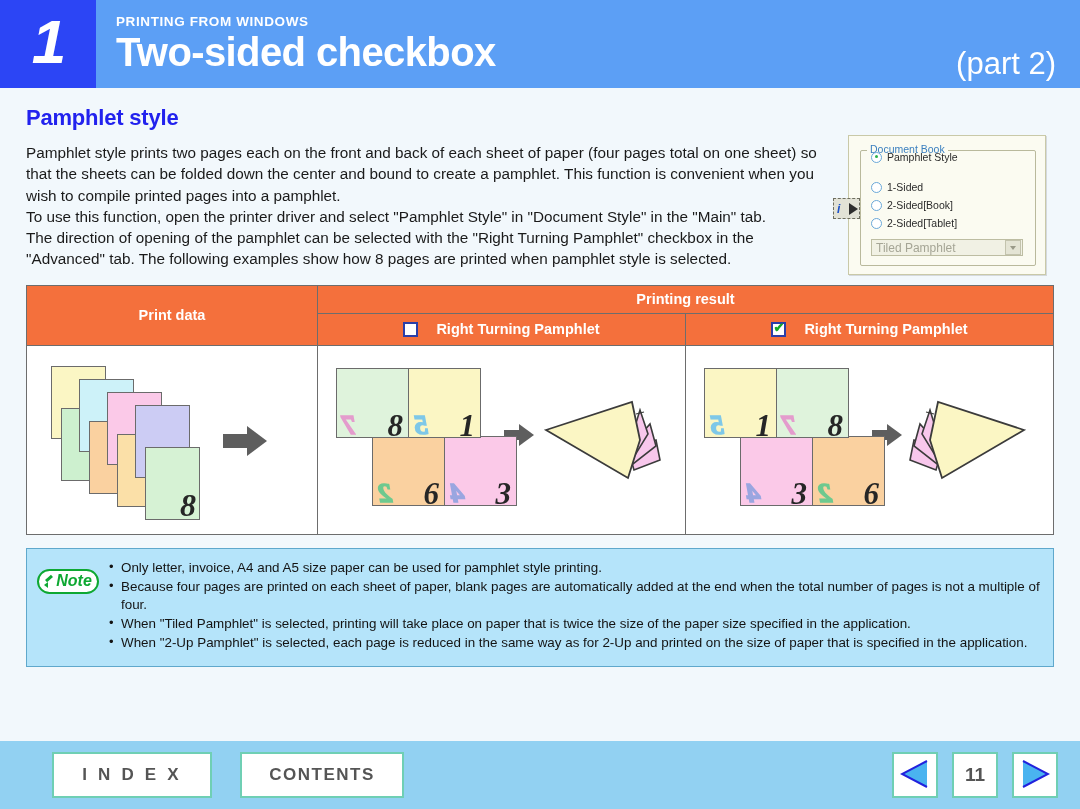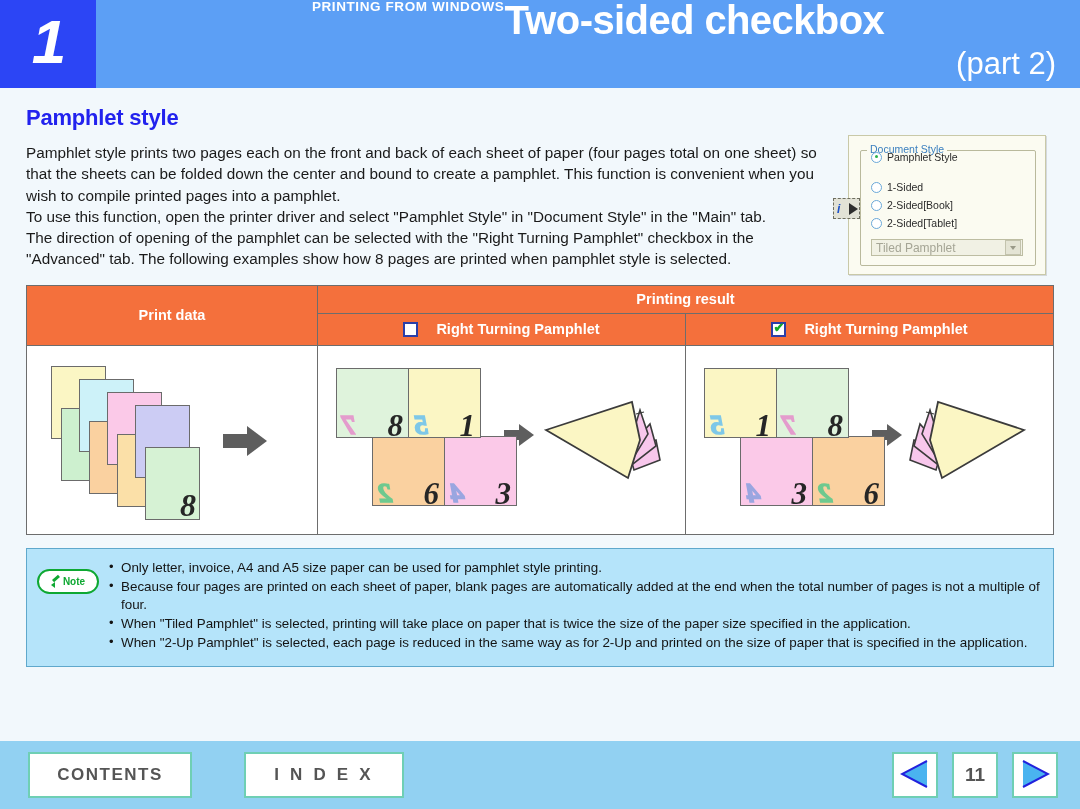--- a/index.html
+++ b/index.html
@@ -22,21 +22,21 @@
     background: #2c45f5;
     display: flex; align-items: center; justify-content: center;
   }
   .chapter-num {
     font-size: 62px; font-weight: bold; font-style: italic;
     color: #ffffff; line-height: 1; letter-spacing: -2px;
     transform: translateY(-2px);
   }
   .header-titles {
     flex: 1; padding-left: 20px; display: flex;
-    flex-direction: row; justify-content: center;
+    flex-direction: column; justify-content: center;
   }
   .header-kicker {
     font-size: 13.5px; font-weight: bold; color: #ffffff;
     letter-spacing: 0.6px; line-height: 1; margin-bottom: 4px;
   }
   .header-title {
     font-size: 40px; font-weight: bold; color: #ffffff;
     line-height: 1.02; letter-spacing: -0.6px;
   }
   .header-part {
@@ -251,21 +251,21 @@
     transform: rotate(-42deg);
   }
   .note-badge .pen::after {
     content: ''; position: absolute; left: 0px; top: 6px;
     width: 0; height: 0;
     border-top: 3px solid transparent;
     border-bottom: 3px solid transparent;
     border-right: 4px solid #0ea832;
   }
   .note-badge .note-word {
-    font-size: 10px; font-weight: bold; color: #0ea832;
+    font-size: 16px; font-weight: bold; font-style: italic; color: #0ea832;
   }
   .note-list { flex: 1; padding-left: 10px; }
   .note-item {
     position: relative; padding-left: 12px;
     font-size: 13.4px; color: #141414; line-height: 1.36;
     margin-bottom: 1px;
   }
   .note-item::before {
     content: '•'; position: absolute; left: 0; top: -1px;
     color: #141414; font-size: 13px;
@@ -318,21 +318,21 @@
   <div class="section-title">Pamphlet style</div>
 
   <div class="intro">
     <p>Pamphlet style prints two pages each on the front and back of each sheet of paper (four pages total on one sheet) so that the sheets can be folded down the center and bound to create a pamphlet. This function is convenient when you wish to compile printed pages into a pamphlet.</p>
     <p>To use this function, open the printer driver and select "Pamphlet Style" in "Document Style" in the "Main" tab.</p>
     <p>The direction of opening of the pamphlet can be selected with the "Right Turning Pamphlet" checkbox in the "Advanced" tab. The following examples show how 8 pages are printed when pamphlet style is selected.</p>
   </div>
 
   <div class="dialog">
     <div class="dialog-group">
-      <div class="dialog-legend">Document Style</div>
+      <div class="dialog-legend">Document Book</div>
 
       <div class="radio-row">
         <span class="radio"></span>
         <span>1-Sided</span>
       </div>
       <div class="radio-row">
         <span class="radio"></span>
         <span>2-Sided[Book]</span>
       </div>
       <div class="radio-row">
@@ -491,22 +491,22 @@
     <div class="note-list">
       <div class="note-item">Only letter, invoice, A4 and A5 size paper can be used for pamphlet style printing.</div>
       <div class="note-item">Because four pages are printed on each sheet of paper, blank pages are automatically added at the end when the total number of pages is not a multiple of four.</div>
       <div class="note-item">When "Tiled Pamphlet" is selected, printing will take place on paper that is twice the size of the paper size specified in the application.</div>
       <div class="note-item">When "2-Up Pamphlet" is selected, each page is reduced in the same way as for 2-Up and printed on the size of paper that is specified in the application.</div>
     </div>
   </div>
 </div>
 
 <div class="footer">
+  <div class="nav-btn btn-index">I N D E X</div>
   <div class="nav-btn btn-contents">CONTENTS</div>
-  <div class="nav-btn btn-index">I N D E X</div>
   <div class="footer-right">
     <div class="pager-btn">
       <svg width="30" height="32" viewBox="0 0 30 32">
         <polygon points="2,15 27,2 27,28" fill="#4ab3f0"></polygon>
         <polyline points="27,2 2,15 27,28" fill="none" stroke="#2222dd" stroke-width="2"></polyline>
       </svg>
     </div>
     <div class="pager-btn">
       <span class="pg-num">11</span>
     </div>

